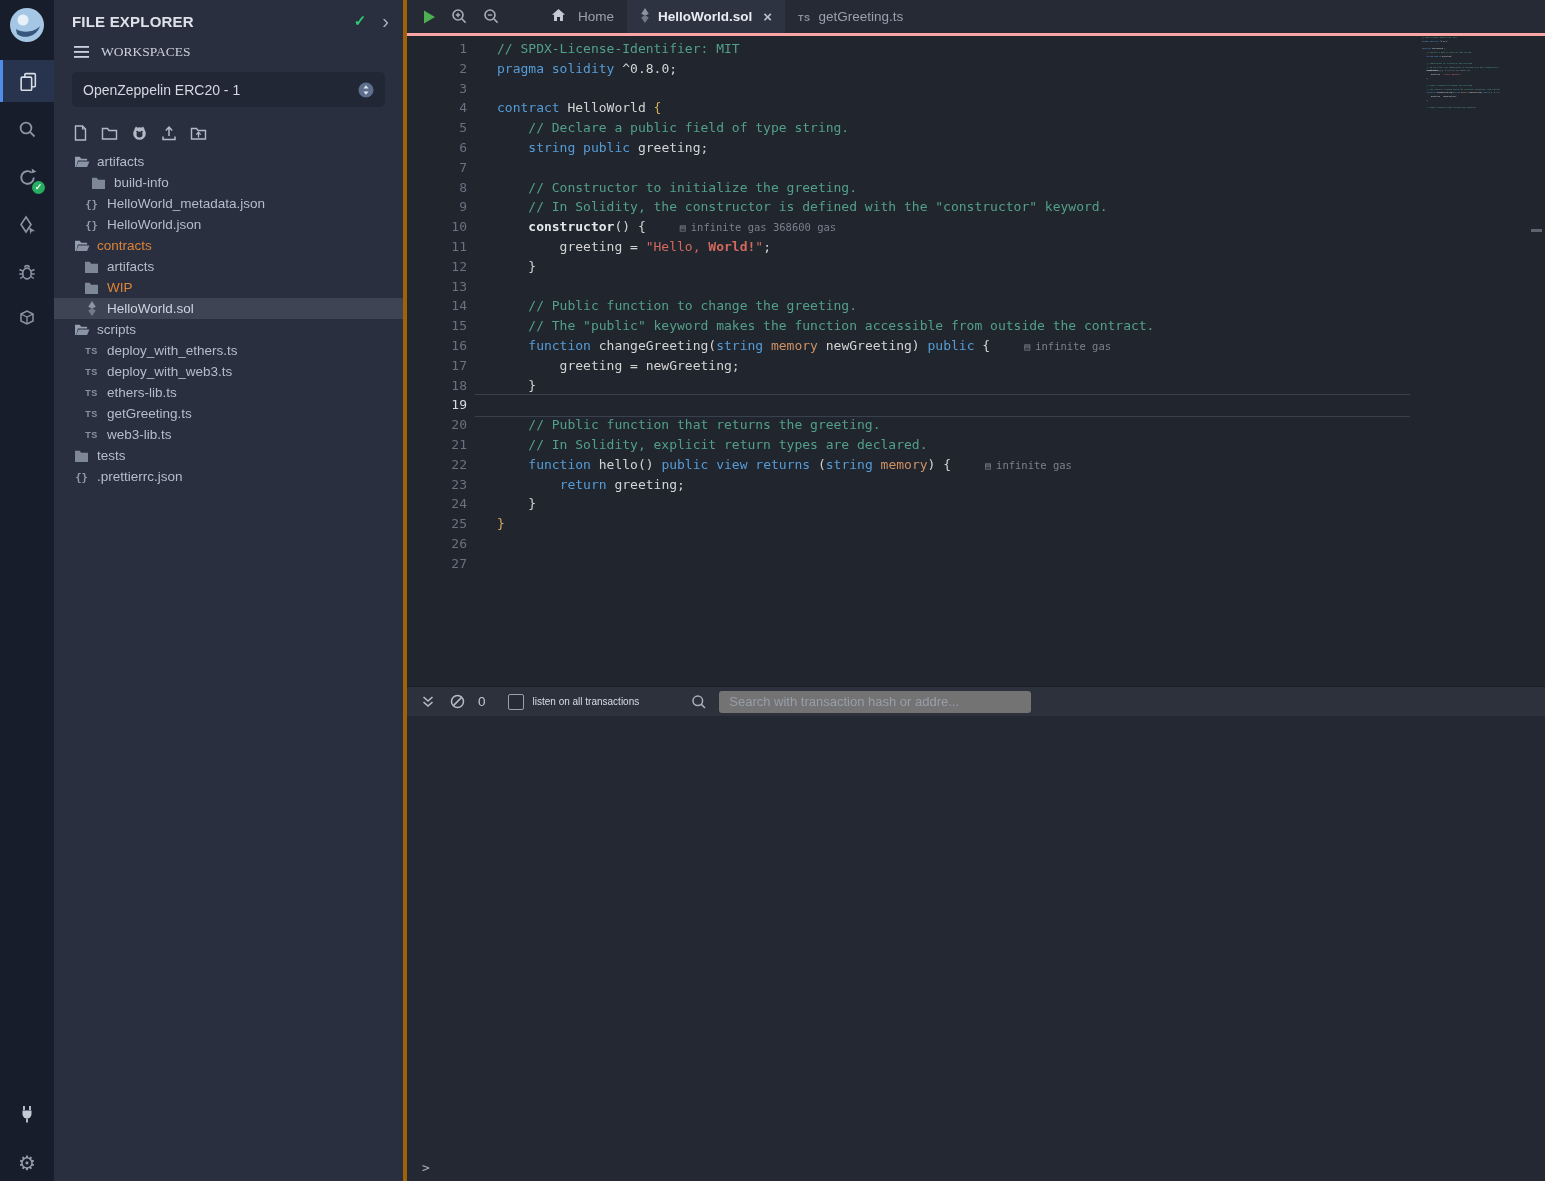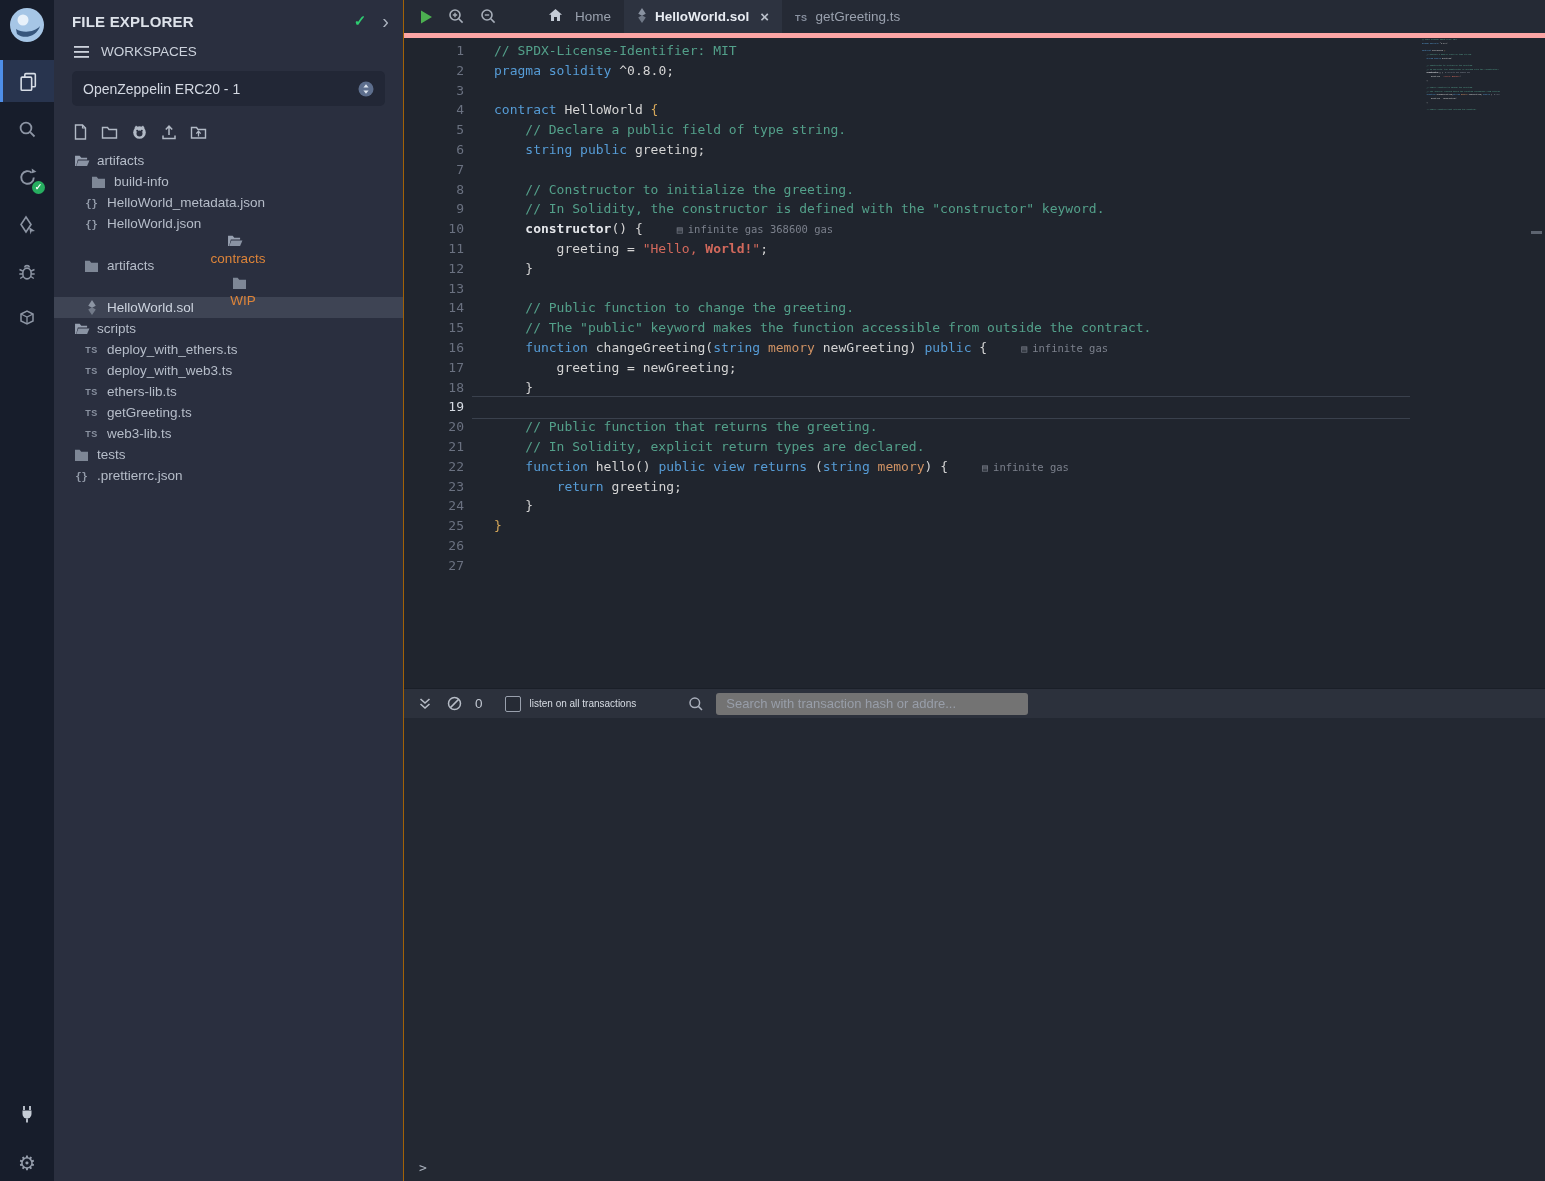--- a/index.html
+++ b/index.html
@@ -7,40 +7,40 @@
   .app{display:flex;width:1545px;height:1181px;}
 
   
   .activity-bar{position:relative;width:54px;flex:0 0 54px;background:#171d2b;}
   .ab-item{position:absolute;left:0;width:54px;height:42px;display:flex;align-items:center;justify-content:center;cursor:pointer;}
   .ab-item.active{background:#28344e;border-left:3px solid #4e8ee8;width:51px;}
   .ab-badge{position:absolute;right:9px;bottom:4px;width:13px;height:13px;border-radius:50%;background:#27ae60;color:#fff;font-size:9px;line-height:13px;text-align:center;font-weight:bold;}
   .gear-glyph{font-size:20px;color:#959dab;}
 
   
-  .explorer{width:349px;flex:0 0 349px;background:#2a2f3f;border-right:1px solid #a16207;display:flex;flex-direction:column;color:#b6bdc9;}
+  .explorer{width:349px;flex:0 0 349px;background:#2a2f3f;border-right:4px solid #a16207;display:flex;flex-direction:column;color:#b6bdc9;}
   .exp-header{display:flex;align-items:center;padding:12px 14px 6px 18px;}
   .exp-title{font-size:15px;font-weight:bold;color:#dde2ea;letter-spacing:.2px;flex:1;}
   .exp-check{color:#2ecc71;font-size:15px;font-weight:bold;margin-right:16px;}
   .exp-chev{color:#aab1bd;font-size:20px;line-height:14px;}
-  .workspaces-row{display:flex;align-items:center;gap:12px;padding:8px 0 6px 20px;font-size:13.5px;color:#ccd2dc;}
+  .workspaces-row{display:flex;align-items:center;gap:12px;padding:8px 0 6px 20px;font-size:13.5px;color:#ccd2dc;font-family:Liberation Serif, serif;}
   .workspace-select{margin:6px 18px 10px 18px;height:35px;background:#222736;border-radius:5px;display:flex;align-items:center;justify-content:space-between;padding:0 11px;font-size:14px;color:#d3d8e2;cursor:pointer;}
   .exp-toolbar{display:flex;align-items:center;gap:13px;padding:8px 0 8px 19px;}
   .exp-toolbar .tbi{cursor:pointer;display:flex;}
   .file-tree{margin-top:2px;}
   .tree-row{display:flex;align-items:center;height:21px;font-size:13.5px;color:#b6bdc9;cursor:pointer;white-space:nowrap;}
   .tree-row .ticon{width:17px;display:inline-flex;justify-content:center;margin-right:7px;flex:0 0 17px;}
   .tree-row.selected{background:#3e4454;color:#ccd3de;}
-  .tree-row.modified{color:#dd8439;flex-direction:column;}
+  .tree-row.modified{color:#dd8439;}
   .json-ic{font-family:"DejaVu Sans Mono",monospace;font-size:10.5px;font-weight:bold;color:#949caa;}
   .ts-ic{font-size:9px;font-weight:bold;color:#8b93a2;letter-spacing:.5px;}
 
   
   .main{flex:1;display:flex;flex-direction:column;min-width:0;}
-  .tabbar{height:33px;flex:0 0 33px;background:#252a35;display:flex;align-items:center;border-bottom:5px solid #fca5a5;}
+  .tabbar{height:33px;flex:0 0 33px;background:#252a35;display:flex;align-items:center;border-bottom:3px solid #fca5a5;}
   .tabbar-left{display:flex;align-items:center;gap:15px;padding:0 16px 0 15px;margin-right:22px;}
   .tabbar-left>span{display:flex;cursor:pointer;}
   .tabs{display:flex;height:33px;align-items:stretch;}
   .tab{display:flex;align-items:center;gap:8px;padding:0 13px;font-size:13.5px;color:#9aa1ae;cursor:pointer;}
   .tab.active{background:#2d3340;color:#e8ecf2;font-weight:bold;}
   .tab-close{font-size:15px;color:#b9bfc9;margin-left:3px;cursor:pointer;}
 
   
   .editor{position:relative;height:650px;flex:0 0 650px;background:#20252e;display:flex;overflow:hidden;}
   .gutter{width:66px;flex:0 0 66px;padding-top:3px;padding-right:6px;box-sizing:border-box;text-align:right;font-family:"DejaVu Sans Mono",monospace;font-size:13px;color:#6a7180;}

